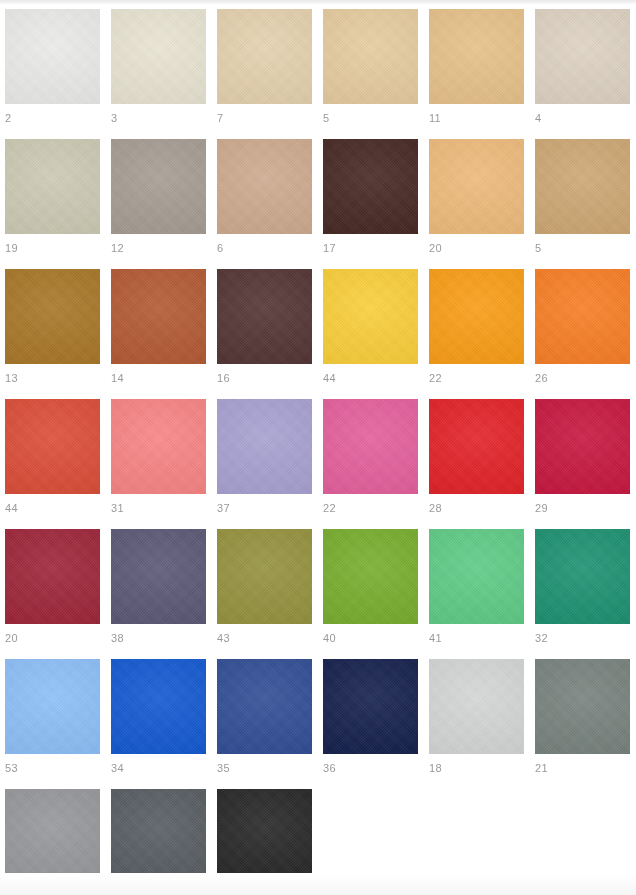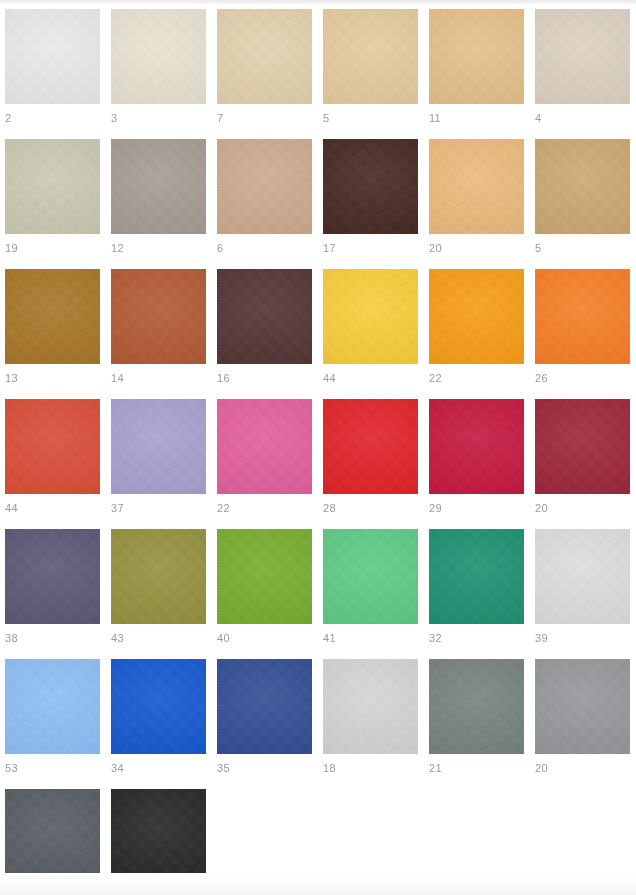--- a/index.html
+++ b/index.html
@@ -156,20 +156,24 @@
     </div>
     <div class="swatch-cell">
       <div class="swatch-chip" title="#fa7c22" style="background-color: rgb(250, 124, 34);"></div>
       <div class="swatch-label">26</div>
     </div>
     <div class="swatch-cell">
       <div class="swatch-chip" title="#dc4a33" style="background-color: rgb(220, 74, 51);"></div>
       <div class="swatch-label">44</div>
     </div>
     <div class="swatch-cell">
+      <div class="swatch-chip" title="#fa8383" style="background-color: rgb(250, 131, 131);"></div>
+      <div class="swatch-label">31</div>
+    </div>
+    <div class="swatch-cell">
       <div class="swatch-chip" title="#a7a1d2" style="background-color: rgb(167, 161, 210);"></div>
       <div class="swatch-label">37</div>
     </div>
     <div class="swatch-cell">
       <div class="swatch-chip" title="#e55d9c" style="background-color: rgb(229, 93, 156);"></div>
       <div class="swatch-label">22</div>
     </div>
     <div class="swatch-cell">
       <div class="swatch-chip" title="#e31e24" style="background-color: rgb(227, 30, 36);"></div>
       <div class="swatch-label">28</div>
@@ -196,34 +200,34 @@
     </div>
     <div class="swatch-cell">
       <div class="swatch-chip" title="#5ccc85" style="background-color: rgb(92, 204, 133);"></div>
       <div class="swatch-label">41</div>
     </div>
     <div class="swatch-cell">
       <div class="swatch-chip" title="#19906f" style="background-color: rgb(25, 144, 111);"></div>
       <div class="swatch-label">32</div>
     </div>
     <div class="swatch-cell">
-      <div class="swatch-chip" title="#dfdfdf" style="background-color: rgb(223, 223, 223);"></div>
-      <div class="swatch-label">39</div>
-    </div>
-    <div class="swatch-cell">
       <div class="swatch-chip" title="#8cc0fa" style="background-color: rgb(140, 192, 250);"></div>
       <div class="swatch-label">53</div>
     </div>
     <div class="swatch-cell">
       <div class="swatch-chip" title="#0e56d2" style="background-color: rgb(14, 86, 210);"></div>
       <div class="swatch-label">34</div>
     </div>
     <div class="swatch-cell">
       <div class="swatch-chip" title="#2d4b94" style="background-color: rgb(45, 75, 148);"></div>
       <div class="swatch-label">35</div>
+    </div>
+    <div class="swatch-cell">
+      <div class="swatch-chip" title="#101c4a" style="background-color: rgb(16, 28, 74);"></div>
+      <div class="swatch-label">36</div>
     </div>
     <div class="swatch-cell">
       <div class="swatch-chip" title="#d5d6d6" style="background-color: rgb(213, 214, 214);"></div>
       <div class="swatch-label">18</div>
     </div>
     <div class="swatch-cell">
       <div class="swatch-chip" title="#76817c" style="background-color: rgb(118, 129, 124);"></div>
       <div class="swatch-label">21</div>
     </div>
     <div class="swatch-cell">

